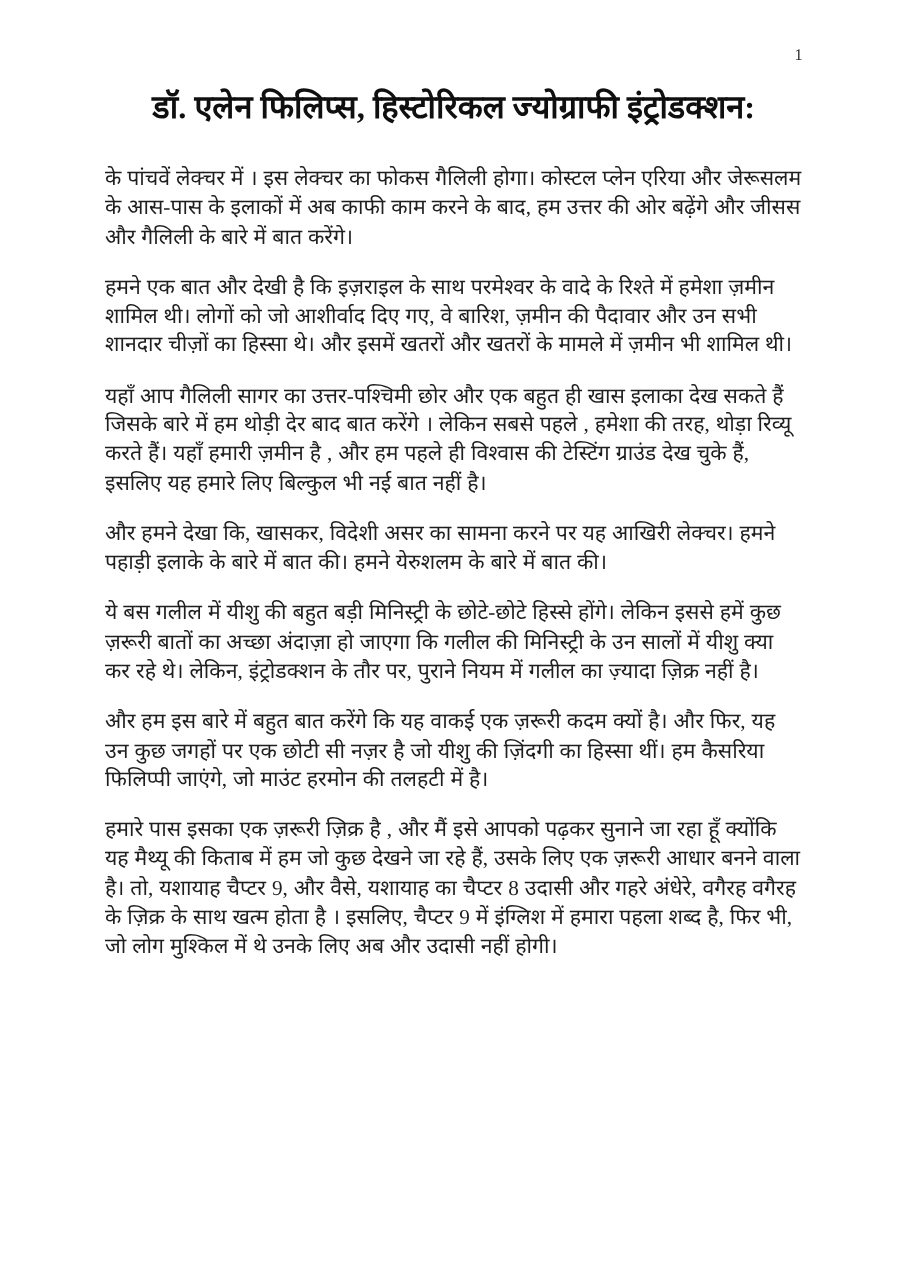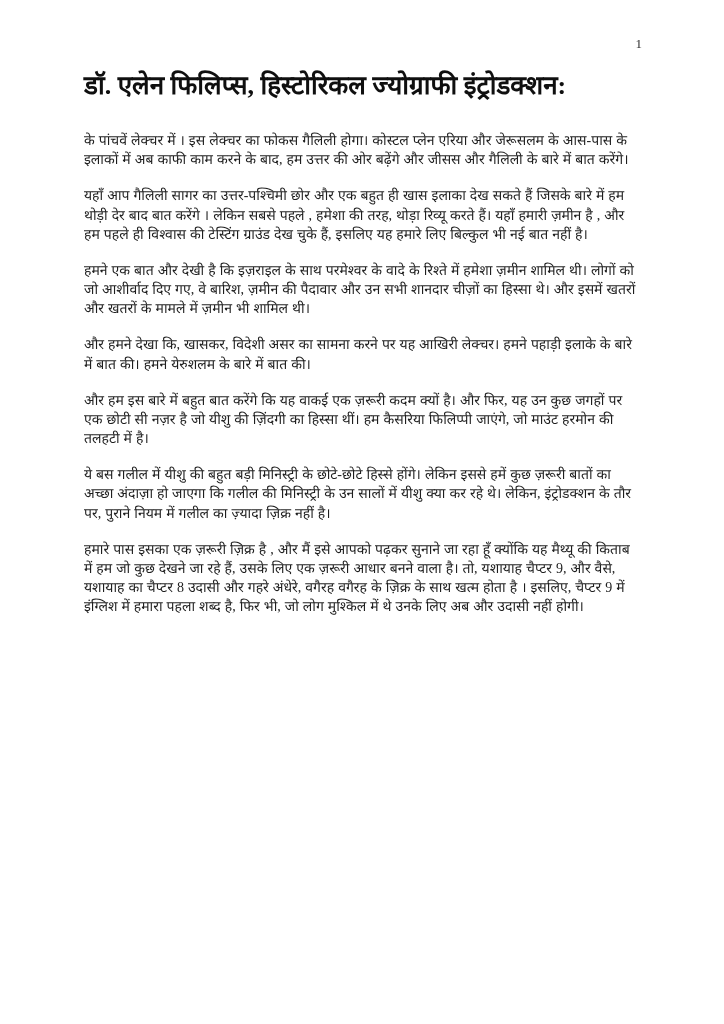--- a/index.html
+++ b/index.html
@@ -19,46 +19,47 @@
     overflow: hidden;
   }
   .page-number {
     text-align: right;
     font-size: 13px;
     color: #2e2e2e;
     margin: 0 0 14px 0;
   }
   h1.title {
     margin: 0 0 26px 0;
+    text-align: center;
     font-size: 26px;
     line-height: 1.5;
     font-weight: 700;
     color: #0f0f0f;
   }
   p.para {
     margin: 0 0 17px 0;
-    font-size: 14px;
+    font-size: 17px;
     line-height: 1.37;
     text-align: left;
     color: #1e1e1e;
     word-spacing: 0.5px;
   }
 </style>
 </head>
 <body>
 
 <div class="sheet">
 
   <div class="page-number">1</div>
 
   <h1 class="title">
     <span>डॉ. एलेन फिलिप्स, हिस्टोरिकल ज्योग्राफी इंट्रोडक्शन:</span><br>
   </h1>
 
   <p class="para">के पांचवें लेक्चर में । इस लेक्चर का फोकस गैलिली होगा। कोस्टल प्लेन एरिया और जेरूसलम के आस-पास के इलाकों में अब काफी काम करने के बाद, हम उत्तर की ओर बढ़ेंगे और जीसस और गैलिली के बारे में बात करेंगे।</p>
+  <p class="para">हमने एक बात और देखी है कि इज़राइल के साथ परमेश्वर के वादे के रिश्ते में हमेशा ज़मीन शामिल थी। लोगों को जो आशीर्वाद दिए गए, वे बारिश, ज़मीन की पैदावार और उन सभी शानदार चीज़ों का हिस्सा थे। और इसमें खतरों और खतरों के मामले में ज़मीन भी शामिल थी।</p>
   <p class="para">यहाँ आप गैलिली सागर का उत्तर-पश्चिमी छोर और एक बहुत ही खास इलाका देख सकते हैं जिसके बारे में हम थोड़ी देर बाद बात करेंगे । लेकिन सबसे पहले , हमेशा की तरह, थोड़ा रिव्यू करते हैं। यहाँ हमारी ज़मीन है , और हम पहले ही विश्वास की टेस्टिंग ग्राउंड देख चुके हैं, इसलिए यह हमारे लिए बिल्कुल भी नई बात नहीं है।</p>
-  <p class="para">हमने एक बात और देखी है कि इज़राइल के साथ परमेश्वर के वादे के रिश्ते में हमेशा ज़मीन शामिल थी। लोगों को जो आशीर्वाद दिए गए, वे बारिश, ज़मीन की पैदावार और उन सभी शानदार चीज़ों का हिस्सा थे। और इसमें खतरों और खतरों के मामले में ज़मीन भी शामिल थी।</p>
   <p class="para">और हमने देखा कि, खासकर, विदेशी असर का सामना करने पर यह आखिरी लेक्चर। हमने पहाड़ी इलाके के बारे में बात की। हमने येरुशलम के बारे में बात की।</p>
+  <p class="para">ये बस गलील में यीशु की बहुत बड़ी मिनिस्ट्री के छोटे-छोटे हिस्से होंगे। लेकिन इससे हमें कुछ ज़रूरी बातों का अच्छा अंदाज़ा हो जाएगा कि गलील की मिनिस्ट्री के उन सालों में यीशु क्या कर रहे थे। लेकिन, इंट्रोडक्शन के तौर पर, पुराने नियम में गलील का ज़्यादा ज़िक्र नहीं है।</p>
   <p class="para">और हम इस बारे में बहुत बात करेंगे कि यह वाकई एक ज़रूरी कदम क्यों है। और फिर, यह उन कुछ जगहों पर एक छोटी सी नज़र है जो यीशु की ज़िंदगी का हिस्सा थीं। हम कैसरिया फिलिप्पी जाएंगे, जो माउंट हरमोन की तलहटी में है।</p>
-  <p class="para">ये बस गलील में यीशु की बहुत बड़ी मिनिस्ट्री के छोटे-छोटे हिस्से होंगे। लेकिन इससे हमें कुछ ज़रूरी बातों का अच्छा अंदाज़ा हो जाएगा कि गलील की मिनिस्ट्री के उन सालों में यीशु क्या कर रहे थे। लेकिन, इंट्रोडक्शन के तौर पर, पुराने नियम में गलील का ज़्यादा ज़िक्र नहीं है।</p>
   <p class="para">हमारे पास इसका एक ज़रूरी ज़िक्र है , और मैं इसे आपको पढ़कर सुनाने जा रहा हूँ क्योंकि यह मैथ्यू की किताब में हम जो कुछ देखने जा रहे हैं, उसके लिए एक ज़रूरी आधार बनने वाला है। तो, यशायाह चैप्टर 9, और वैसे, यशायाह का चैप्टर 8 उदासी और गहरे अंधेरे, वगैरह वगैरह के ज़िक्र के साथ खत्म होता है । इसलिए, चैप्टर 9 में इंग्लिश में हमारा पहला शब्द है, फिर भी, जो लोग मुश्किल में थे उनके लिए अब और उदासी नहीं होगी।</p>
 
 </div>
 
 </body></html>

